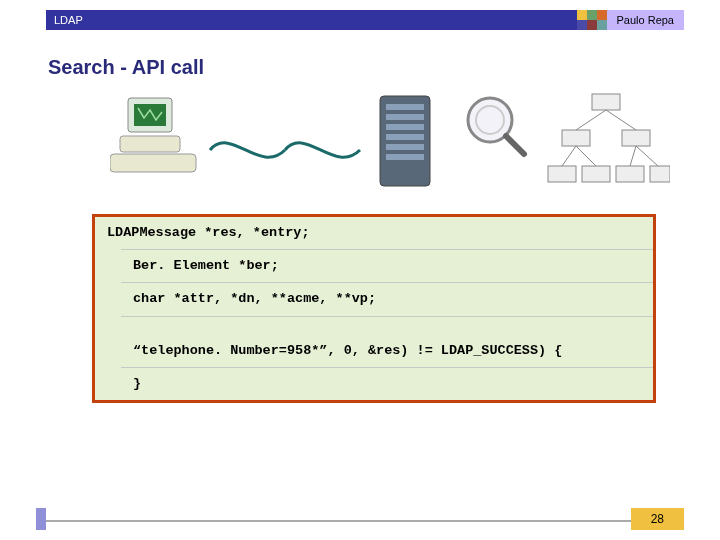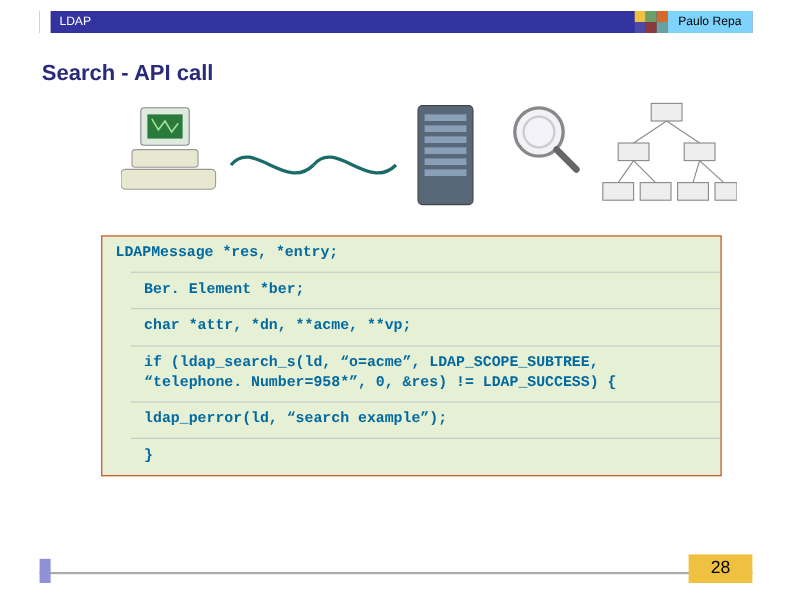--- a/index.html
+++ b/index.html
@@ -20,48 +20,48 @@
   }
   .topbar .label {
     color: #fff; font-size: 11px; font-weight: 500;
   }
   .topbar .swatches {
     margin-left: auto; display: flex; height: 20px;
   }
   .sw { width: 10px; height: 10px; }
   .swcol { display:flex; flex-direction:column; }
   .author {
-    background: #7dd3fc; color: #000; font-size: 11px;
+    background: #c4b5fd; color: #000; font-size: 11px;
     padding: 0 10px; height: 20px; display:flex; align-items:center;
     white-space: nowrap;
   }
   .title {
-    position: absolute; top: 56px; left: 38px;
+    position: absolute; top: 56px; left: 48px;
     color: #2a2a7a; font-size: 20px; font-weight: 700;
     font-family: Verdana, Arial, sans-serif;
   }
   .illus {
     position: absolute; top: 90px; left: 110px; right: 60px; height: 110px;
   }
   .codebox {
     position: absolute; top: 214px; left: 92px; right: 64px;
-    background: #e6f0d4; border: 1px solid #c2410c;
+    background: #e6f0d4; border: 3px solid #c2410c;
     font-family: "Courier New", monospace; font-size: 13.5px; font-weight: 700;
-    line-height: 1.35; color: #0369a1;
+    line-height: 1.35; color: #000000;
   }
   .codebox .line { padding: 7px 12px; }
   .codebox .sep { border-top: 1px solid #c8c8c8; margin-left: 26px; }
   .indent1 { padding-left: 60px; }
   .foot {
     position: absolute; bottom: 18px; left: 36px; right: 36px; height: 2px;
     background: #aaa;
   }
   .footbar {
     position: absolute; bottom: 10px; right: 36px;
-    background: #f0c040; color: #000; font-size: 16px;
+    background: #f0c040; color: #000; font-size: 12px;
     padding: 4px 20px;
     text-align: right;
   }
   .footmark {
     position: absolute; bottom: 10px; left: 36px;
     width: 10px; height: 22px; background: #9090d8;
   }
 </style>
 </head>
 <body>
@@ -136,22 +136,21 @@
       <line x1="526" y1="56" x2="548" y2="76"></line>
     </g>
   </g>
 </svg>
 
 <div class="codebox">
   <div class="line">LDAPMessage *res, *entry;</div>
   <div class="line sep">Ber. Element *ber;</div>
   <div class="line sep">char *attr, *dn, **acme, **vp;</div>
   <div class="line sep">
-    <span>if (ldap_search_s(ld, “o=acme”, LDAP_SCOPE_SUBTREE,</span><br>
+    <br>
     <span>“telephone. Number=958*”, 0, &amp;res) != LDAP_SUCCESS) {</span>
   </div>
-  <div class="line sep indent1">ldap_perror(ld, “search example”);</div>
   <div class="line sep">}</div>
 </div>
 
 <div class="foot"></div>
 <div class="footmark"></div>
 <div class="footbar">28</div>
 
 </body></html>

